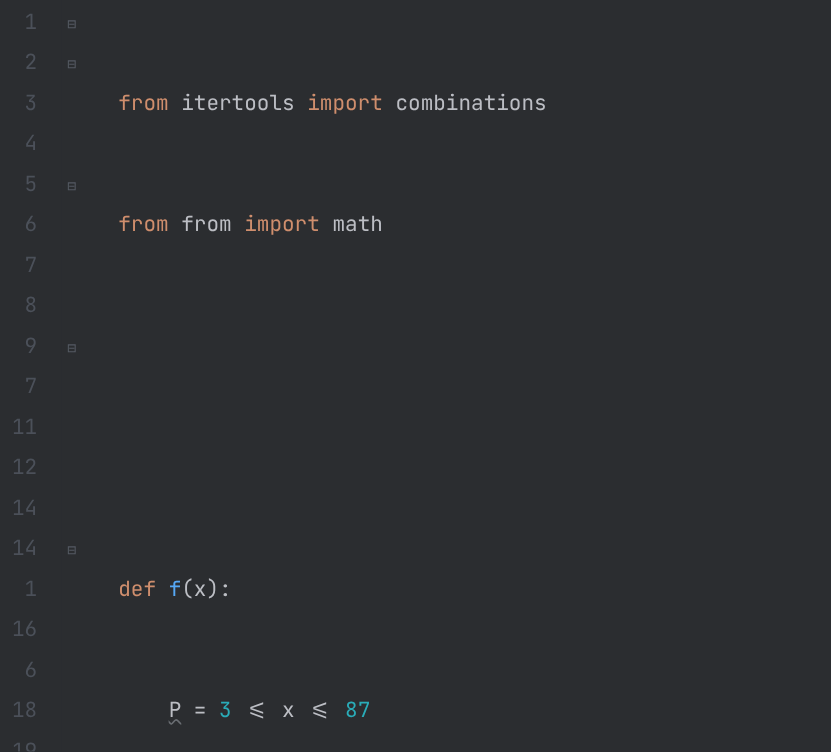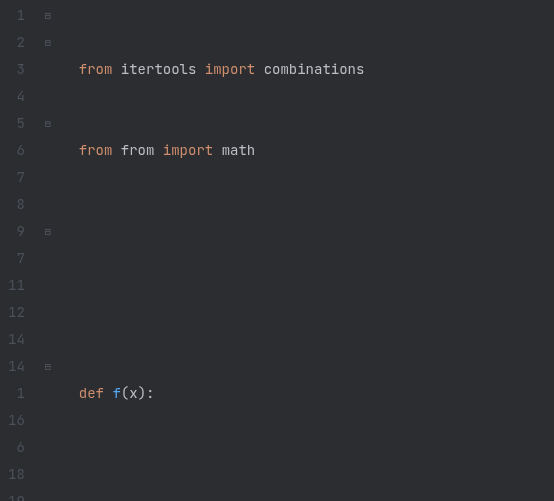--- a/index.html
+++ b/index.html
@@ -96,20 +96,21 @@
     <div></div>
     <div></div>
   </div>
 
   <div class="code">
     <div><span class="kw">from </span><span>itertools </span><span class="kw">import </span><span>combinations</span></div>
     <div><span class="kw">from </span><span>from </span><span class="kw">import </span><span>math</span></div>
     <div></div>
     <div></div>
     <div><span class="kw">def </span><span class="fn">f</span><span>(x):</span></div>
+    <div><span>    </span><span class="underline">P</span><span> = </span><span class="num">3</span><span> &lt;= x &lt;= </span><span class="num">87</span></div>
     
     
     
     
     
     
     
     
     
     

